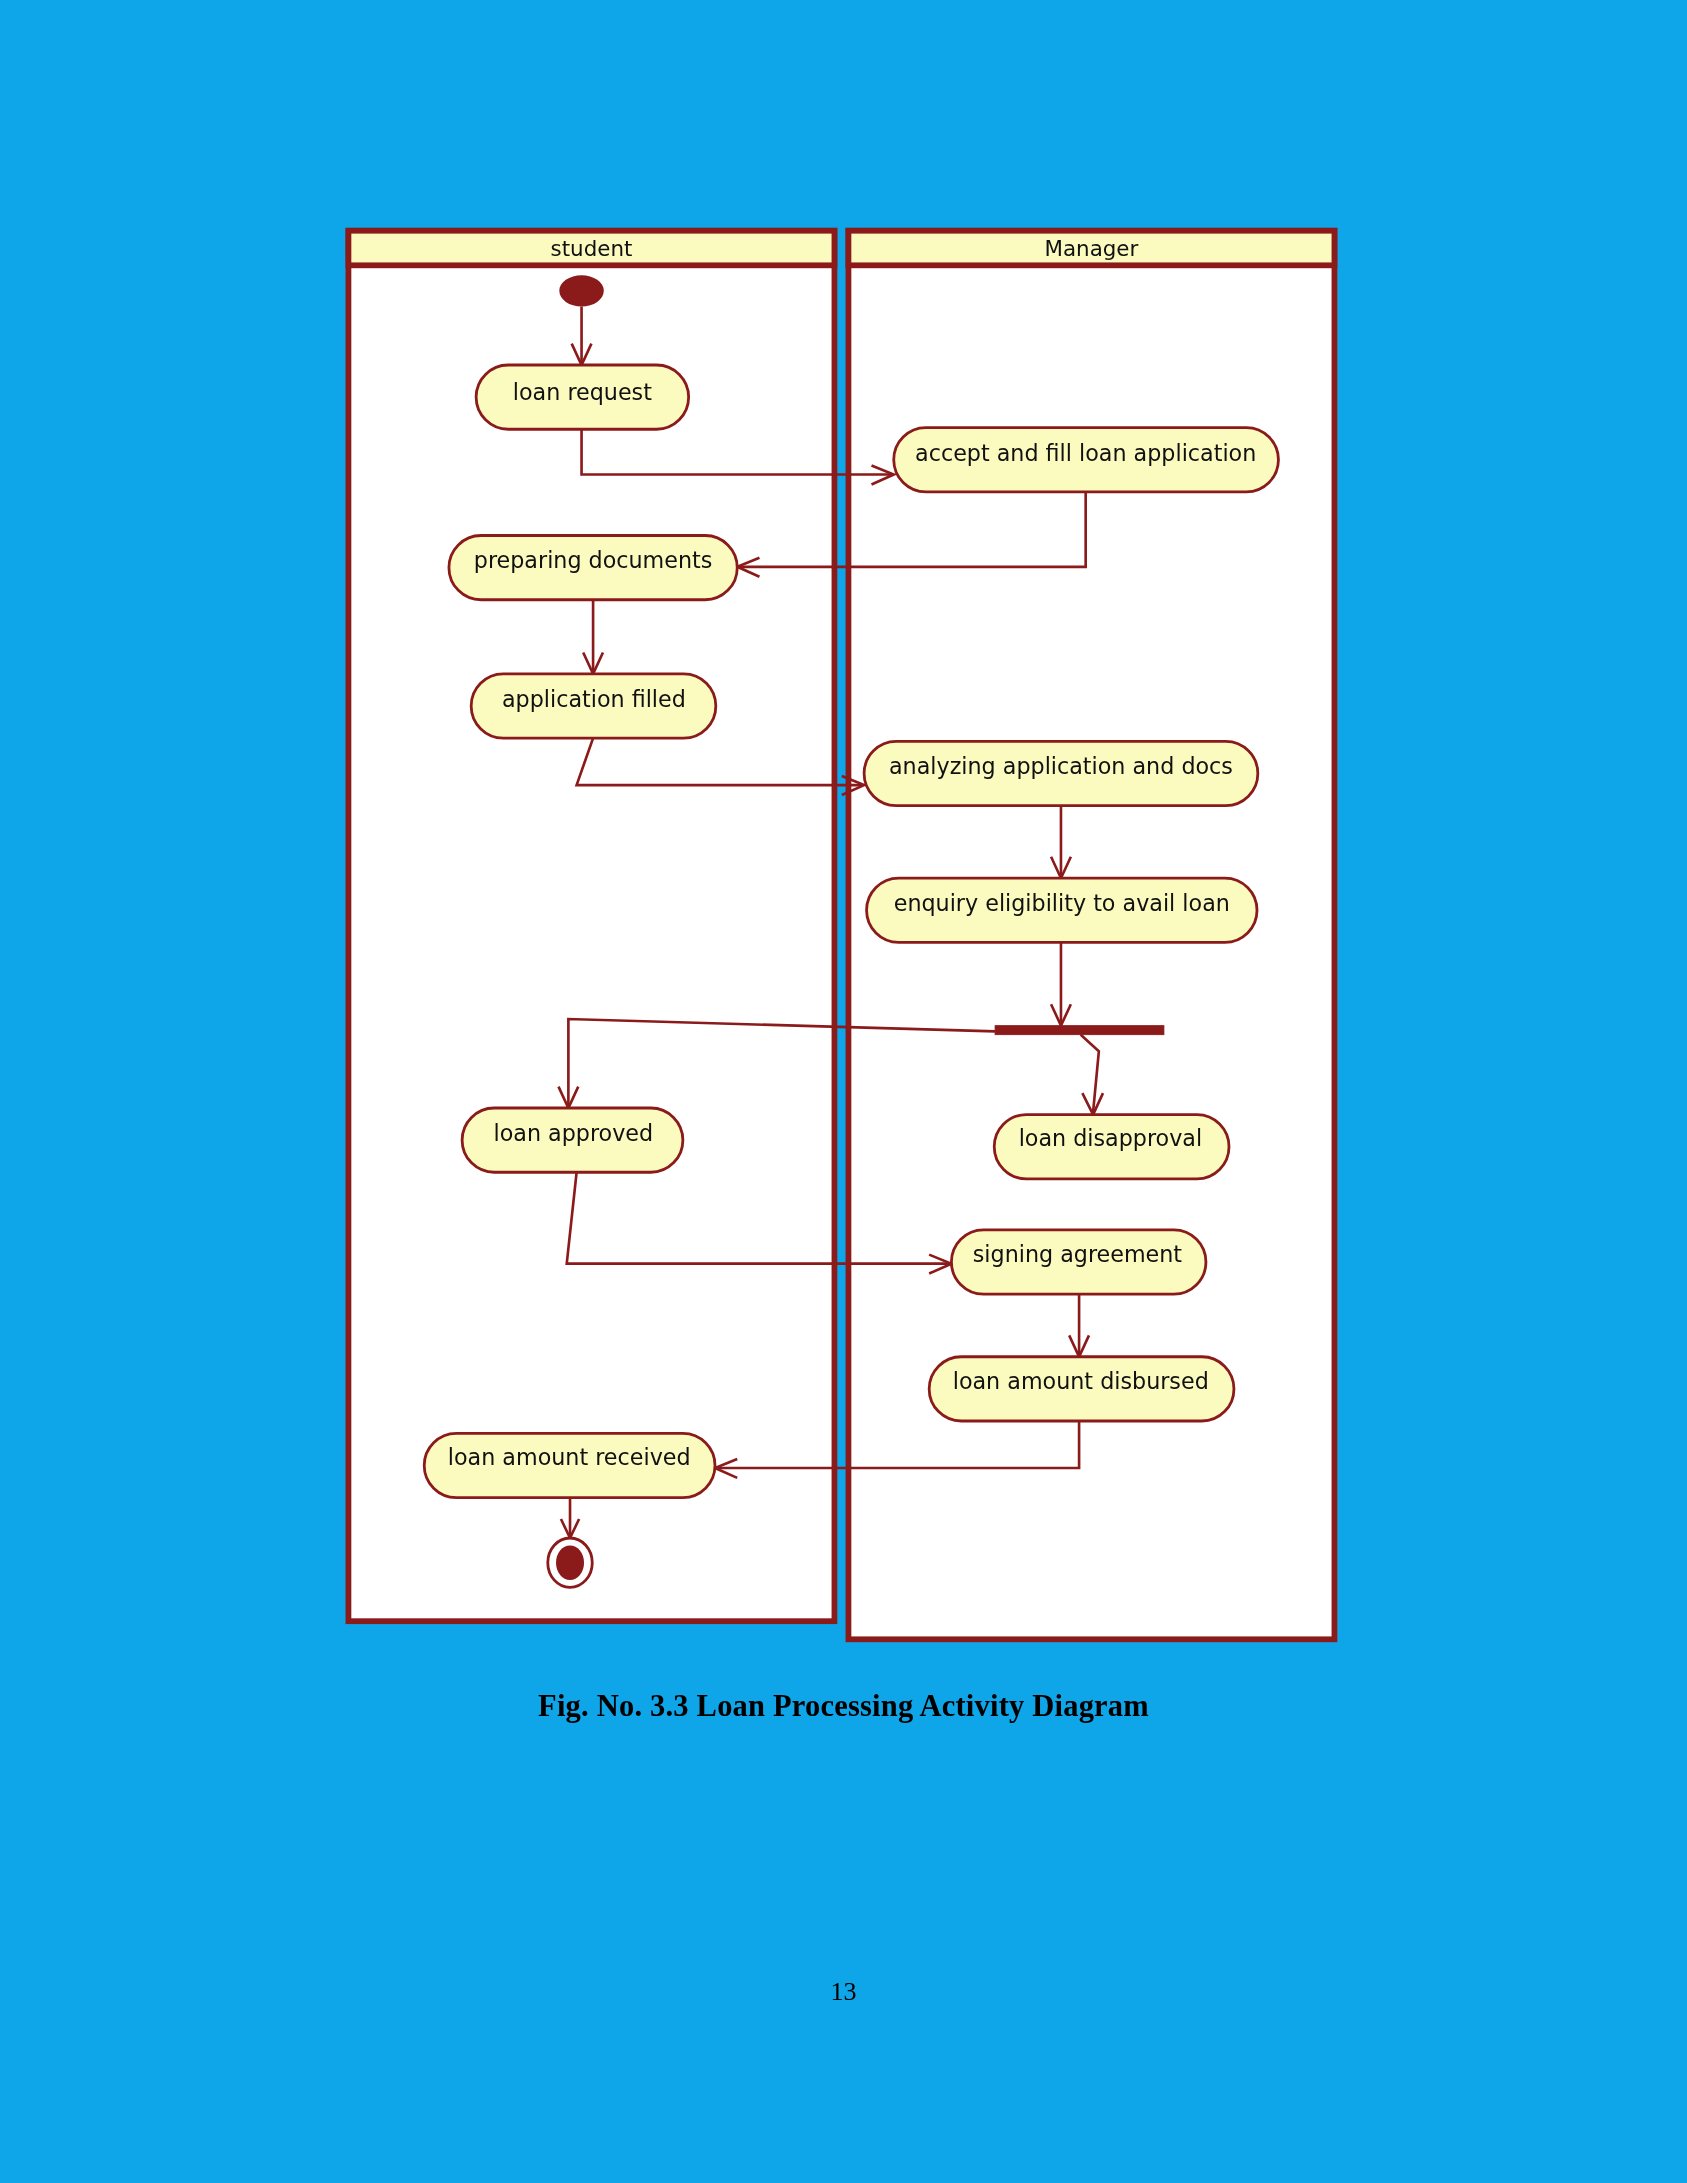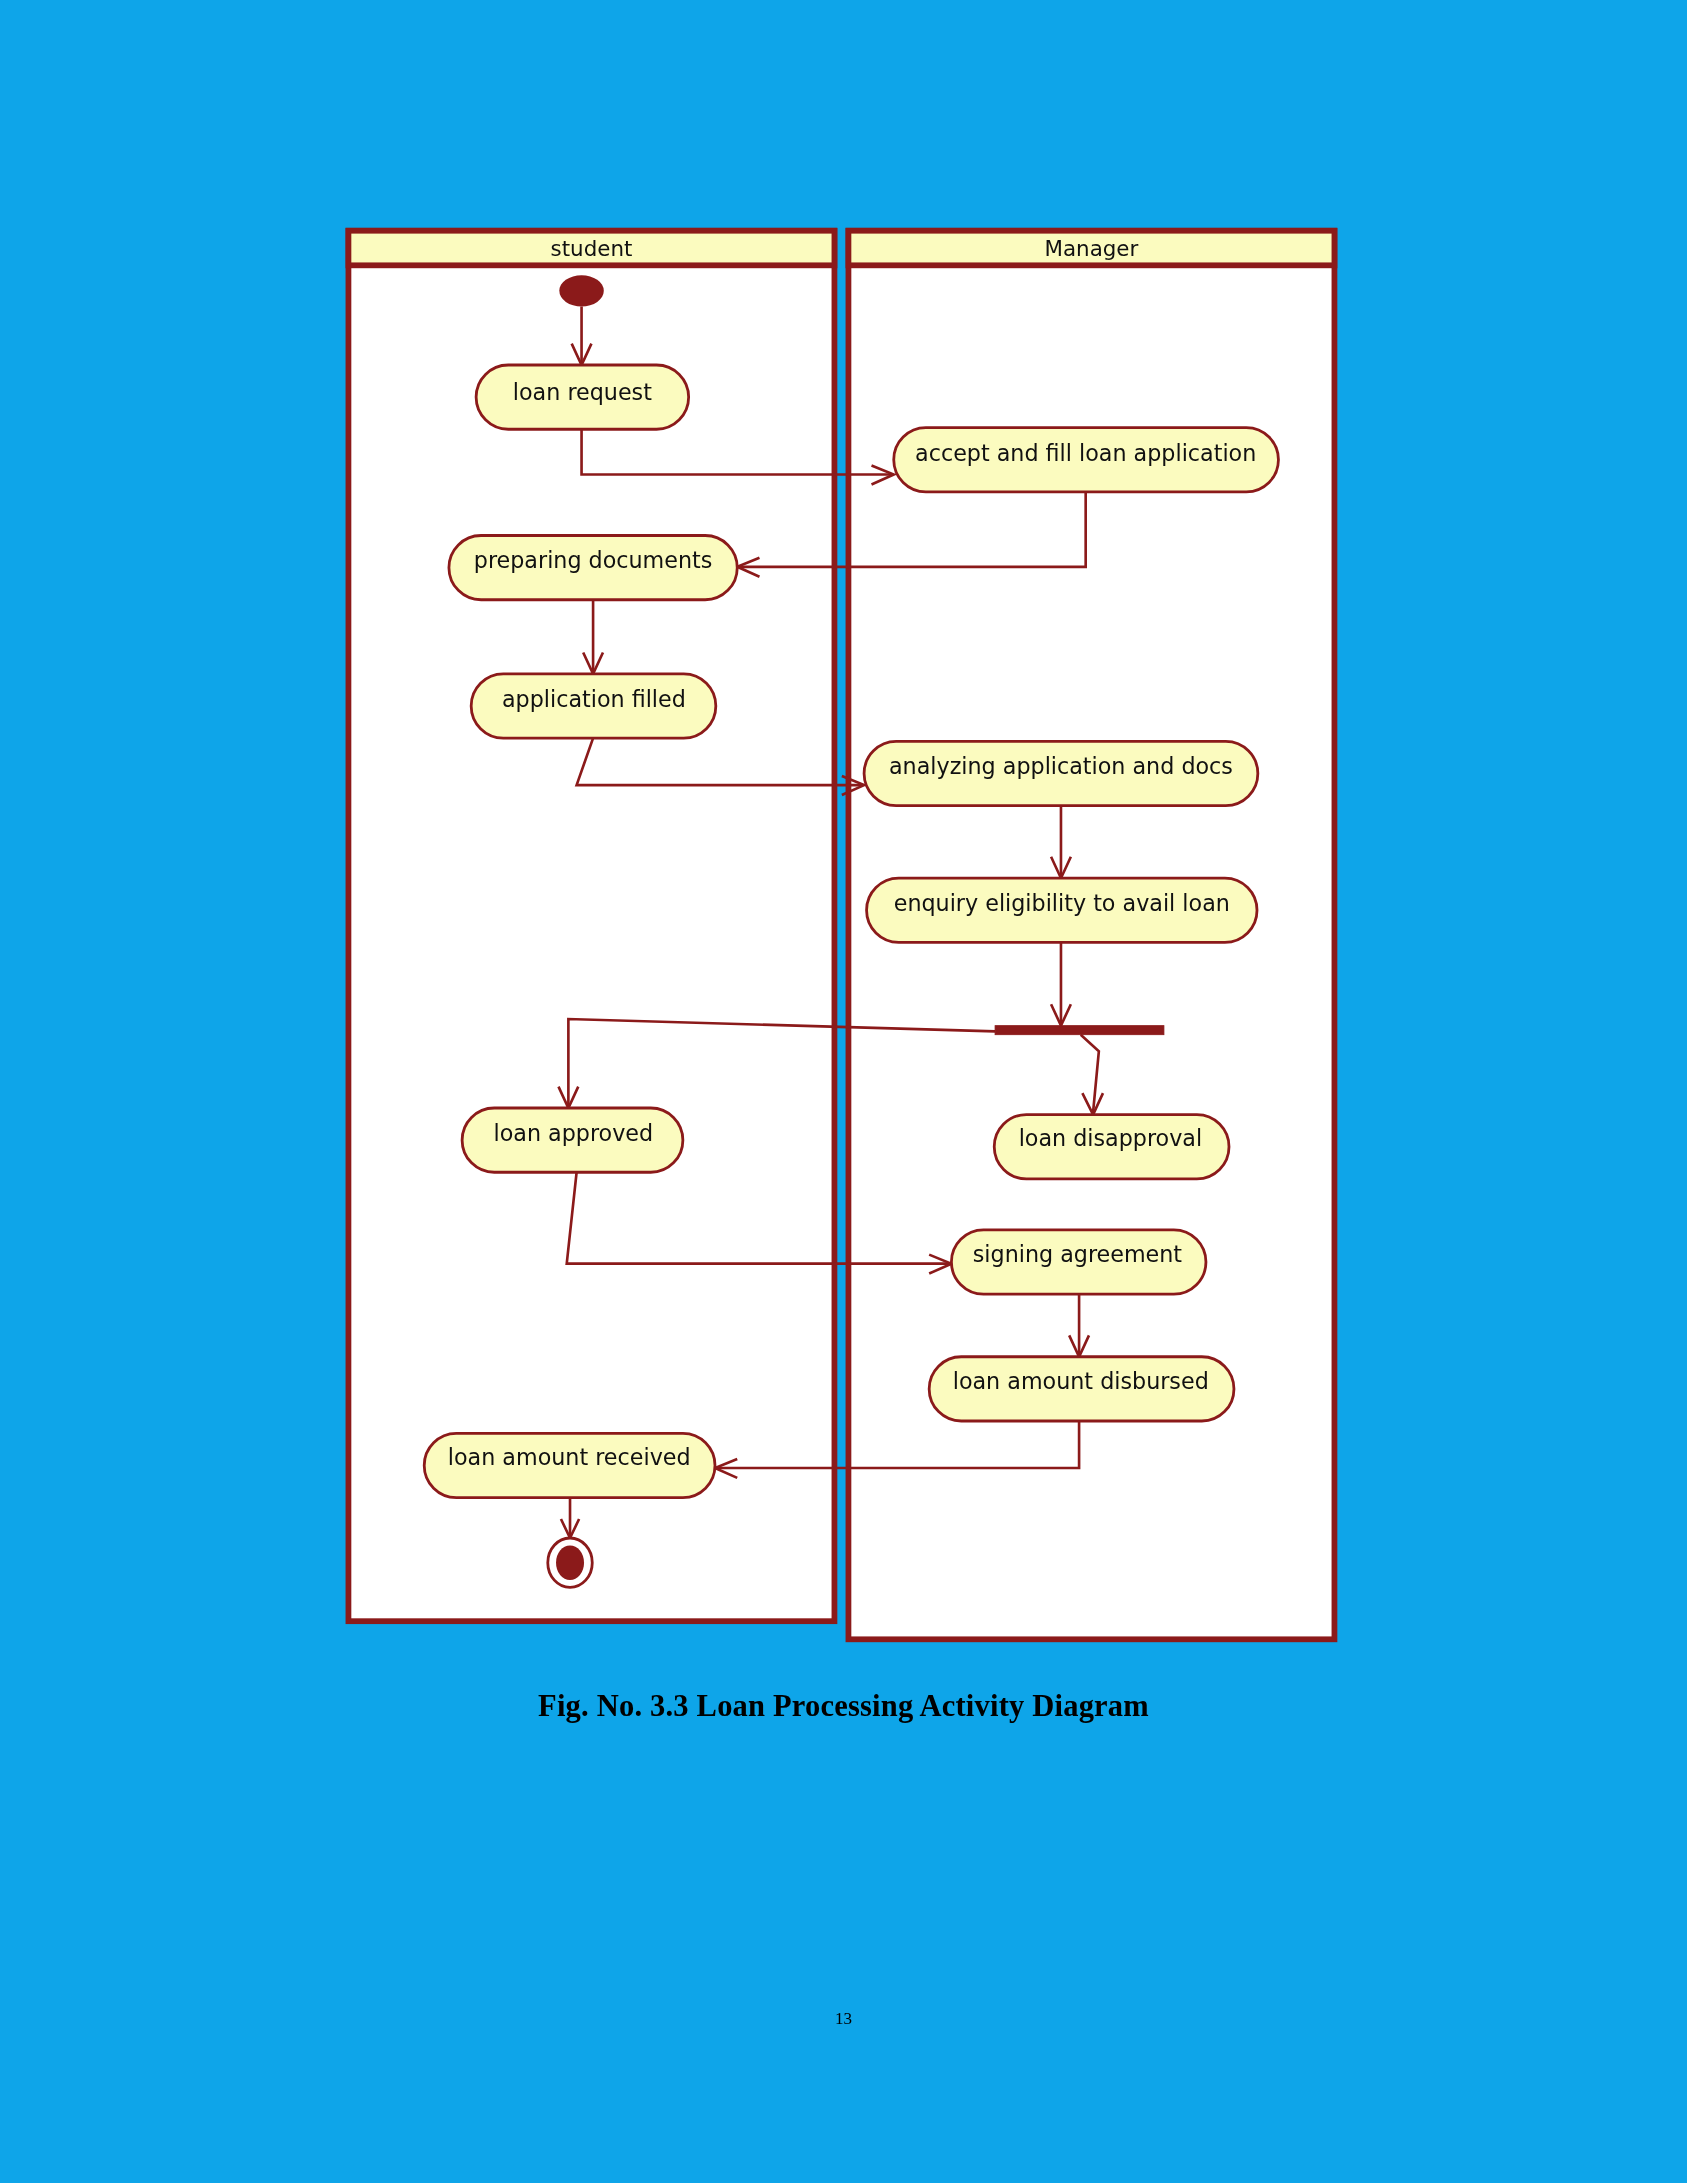--- a/index.html
+++ b/index.html
@@ -97,23 +97,22 @@
     color: #000000;
     letter-spacing: 0.2px;
   }
   #page-number {
     position: absolute;
     left: 0;
     top: 1977px;
     width: 1687px;
     text-align: center;
     font-family: "Liberation Serif", serif;
-    font-size: 17px;
+    font-size: 26px;
     color: #000000;
-    margin-top: 32px;
   }
 </style>
 </head>
 <body>
 
 <div id="page">
 
   <svg id="diagram-svg" viewBox="0 0 2048 2100" xmlns="http://www.w3.org/2000/svg">
 
     <g>

